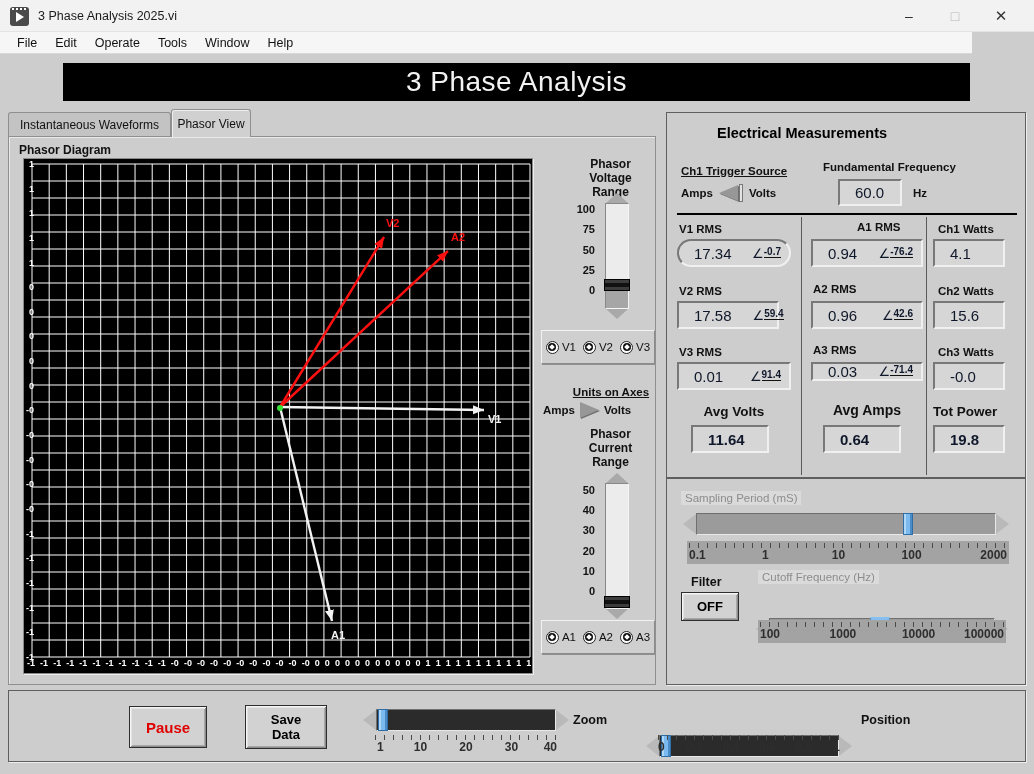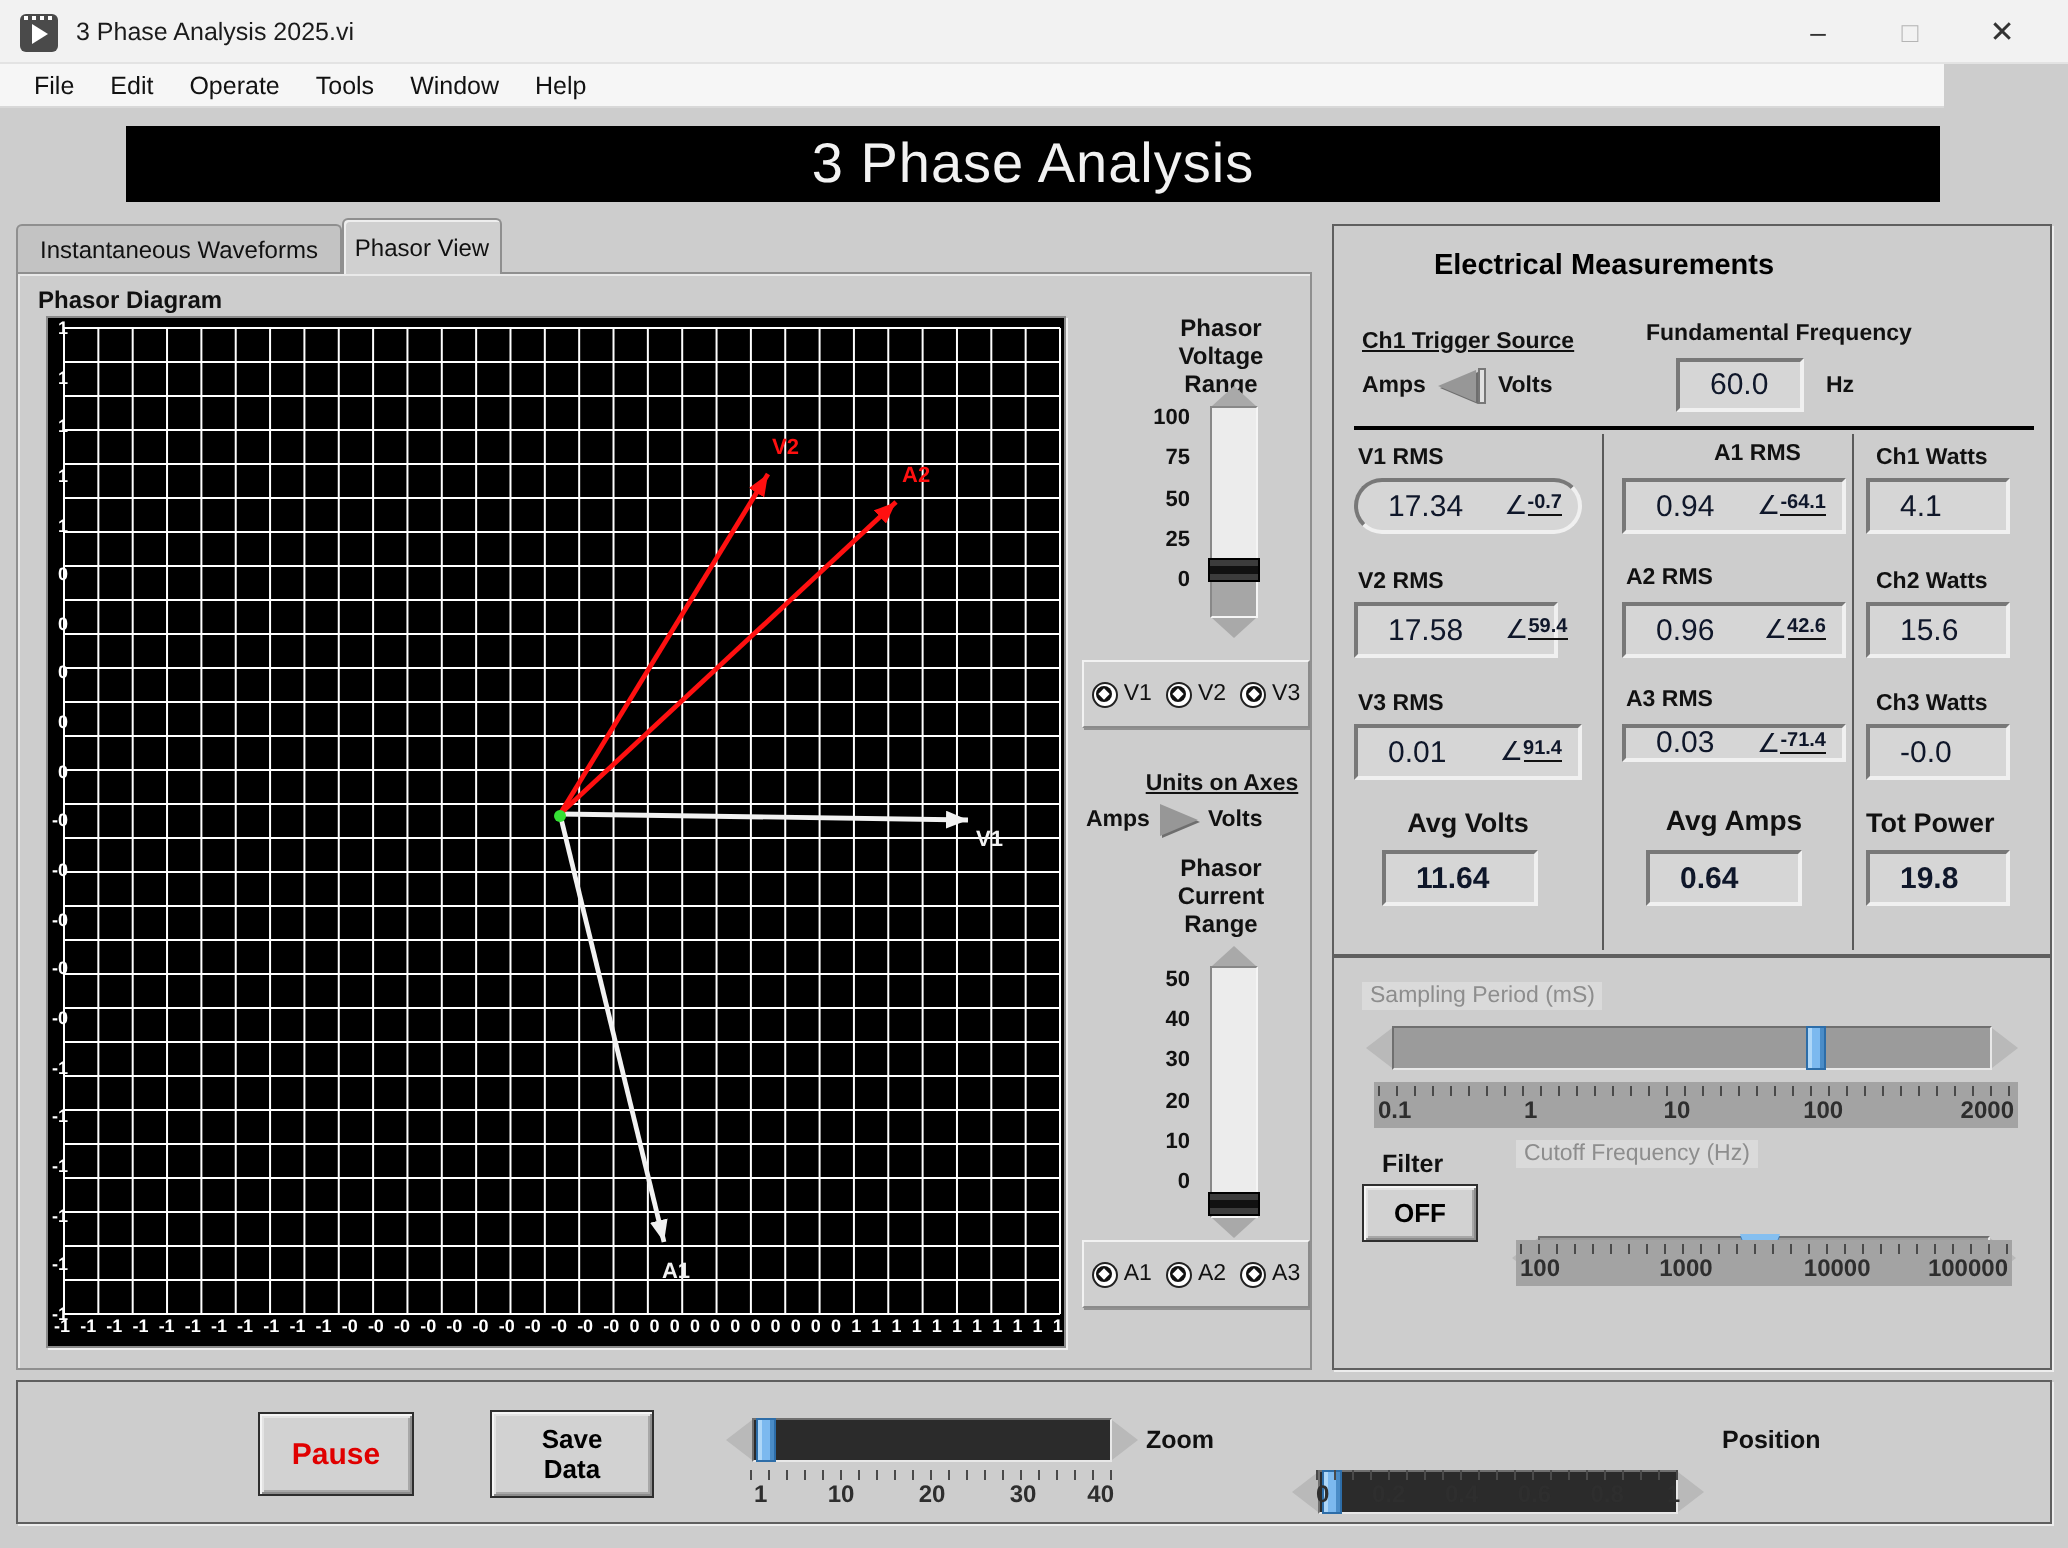--- a/index.html
+++ b/index.html
@@ -406,21 +406,21 @@
   <div class="abs boldlabel" style="left:10px; top:291px; width:114px; text-align:center; font-size:13.5px;">Avg Volts</div>
   <div class="abs vbox" style="left:24px; top:312px; width:78px; height:28px;">
     <span class="num" style="font-weight:bold;">11.64</span>
   </div>
 
   <div class="abs boldlabel" style="left:146px; top:108px;margin-left:44px;">A1 RMS</div>
   <div class="abs vbox" style="left:144px; top:126px; width:112px; height:28px;">
     <span class="num">0.94</span>
     <span class="ang">
         <span class="sym">∠</span>
-        <span class="aval">-64.1</span>
+        <span class="aval">-76.2</span>
       </span>
   </div>
   <div class="abs boldlabel" style="left:146px; top:170px;">A2 RMS</div>
   <div class="abs vbox" style="left:144px; top:188px; width:112px; height:28px;">
     <span class="num">0.96</span>
     <span class="ang">
         <span class="sym">∠</span>
         <span class="aval">42.6</span>
       </span>
   </div>

